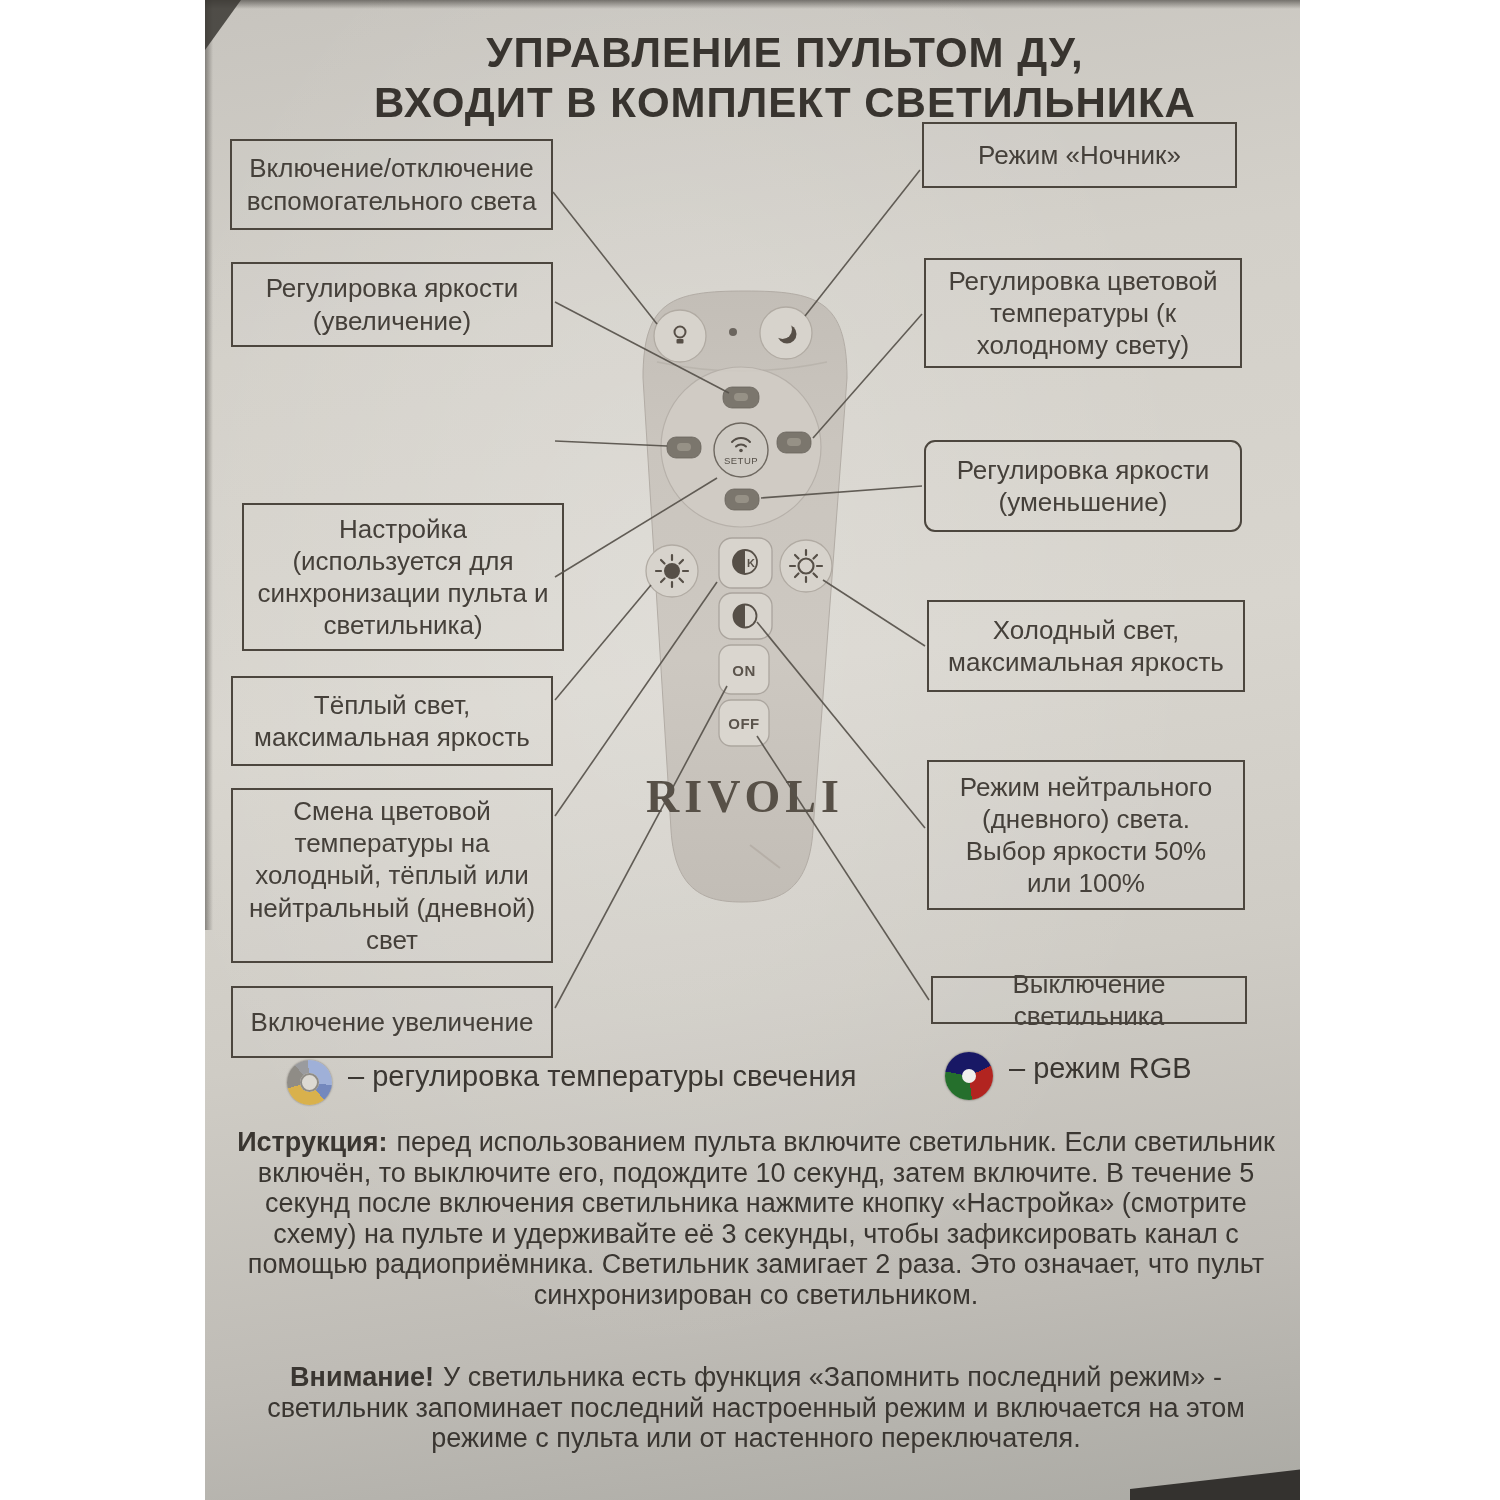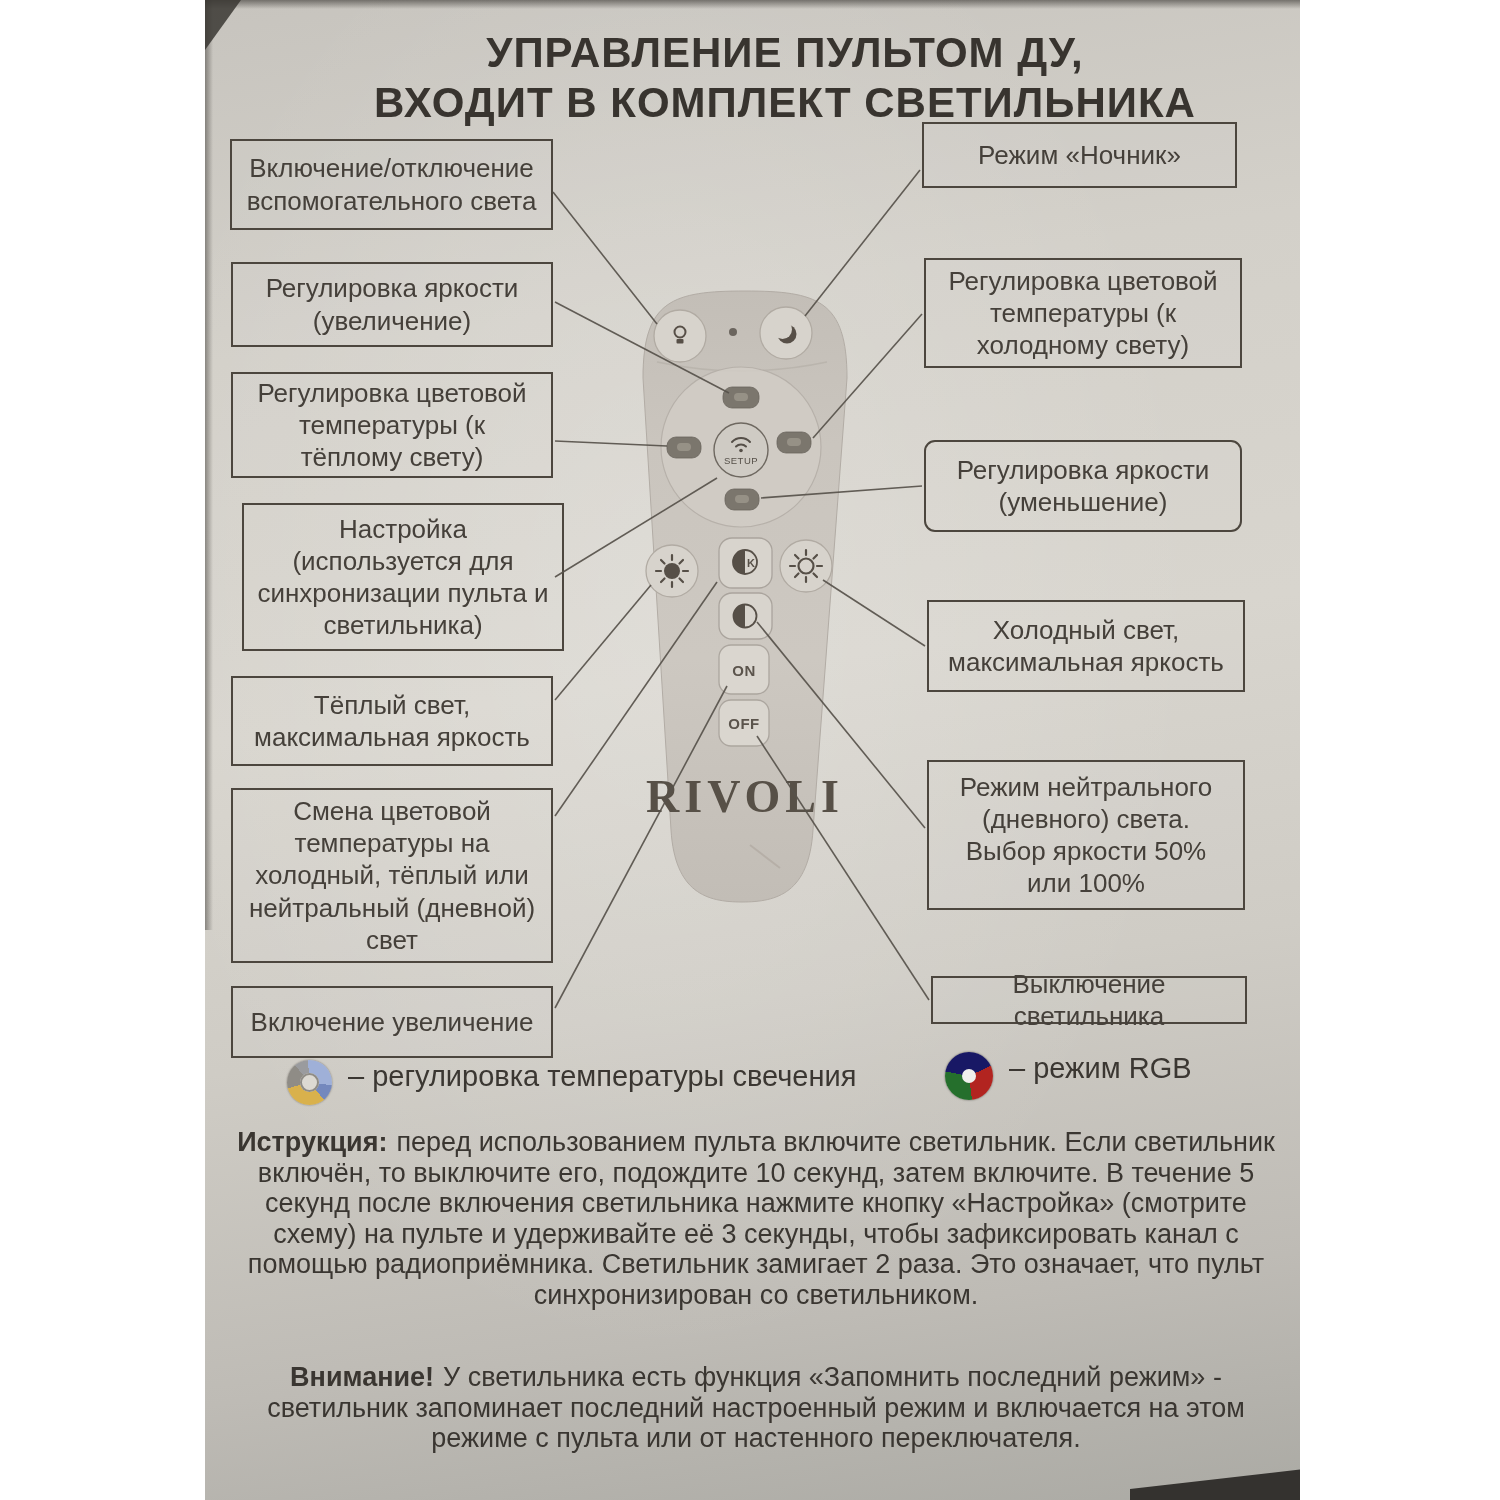--- a/index.html
+++ b/index.html
@@ -56,23 +56,20 @@
     <div>УПРАВЛЕНИЕ ПУЛЬТОМ ДУ,</div>
     <div>ВХОДИТ В КОМПЛЕКТ СВЕТИЛЬНИКА</div>
   </div>
 
   <div class="box" style="left:25px;top:139px;width:323px;height:91px;">
       <span>Включение/отключение вспомогательного света</span>
     </div>
   <div class="box" style="left:26px;top:262px;width:322px;height:85px;">
       <span>Регулировка яркости (увеличение)</span>
     </div>
-  <div class="box" style="left:26px;top:372px;width:322px;height:106px;">
-      <span>Регулировка цветовой температуры (к тёплому свету)</span>
-    </div>
   <div class="box" style="left:26px;top:503px;width:322px;height:148px;margin-left:11px;">
       <span>Настройка (используется для синхронизации пульта и светильника)</span>
     </div>
   <div class="box" style="left:26px;top:676px;width:322px;height:90px;">
       <span>Тёплый свет, максимальная яркость</span>
     </div>
   <div class="box" style="left:26px;top:788px;width:322px;height:175px;">
       <span>Смена цветовой температуры на холодный, тёплый или нейтральный (дневной) свет</span>
     </div>
   <div class="box" style="left:26px;top:986px;width:322px;height:72px;">

